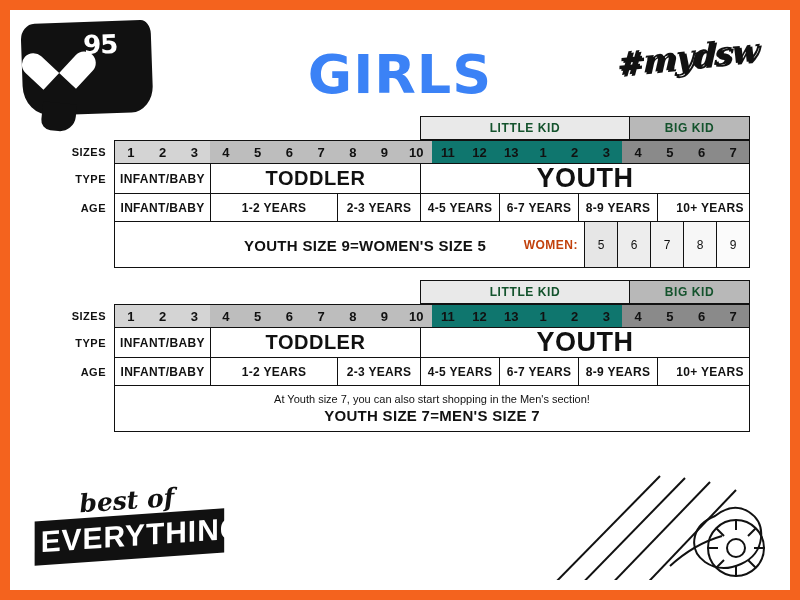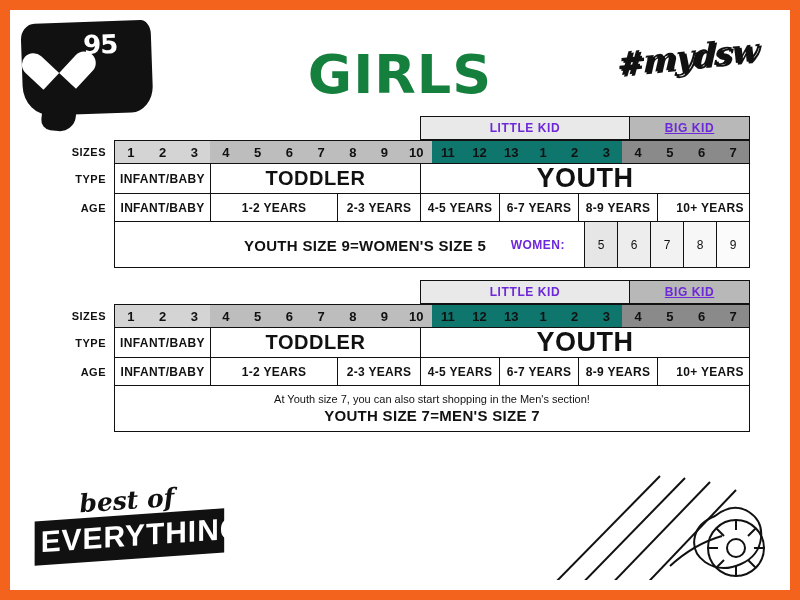--- a/index.html
+++ b/index.html
@@ -144,21 +144,21 @@
     opacity: 1;
   }
 
   
   .title {
     text-align: center;
     font-family: "DejaVu Sans", sans-serif;
     font-weight: bold;
     font-size: 54px;
     letter-spacing: 1px;
-    color: #15803d;
+    color: #3b82f6;
     line-height: 1;
   }
   #girls-title { margin-top: 28px; }
   #boys-title { margin-top: 22px; }
 
   
   .chart {
     position: relative;
     width: 700px;
     margin: 0 auto;
@@ -188,24 +188,24 @@
   .kidband .spacer { width: 306px; flex: 0 0 306px; }
   .kidband .cell {
     display: flex;
     align-items: center;
     justify-content: center;
     font-size: 12px;
     font-weight: bold;
     letter-spacing: 0.6px;
     border: 1px solid #111;
     box-sizing: border-box;
-    color: #6d28d9;
+    color: #14532d;
   }
   .kidband .little { width: 210px; flex: 0 0 210px; background: #e9e9e9; }
-  .kidband .big { width: 120px; flex: 0 0 120px; background: #b8b8b8; border-left: none; text-decoration: underline; }
+  .kidband .big { width: 120px; flex: 0 0 120px; background: #b8b8b8; border-left: none; }
 
   .sizes {
     display: flex;
     height: 24px;
     border: 1px solid #111;
     box-sizing: border-box;
   }
   .sizes .sz {
     flex: 1 1 0;
     display: flex;
@@ -287,23 +287,23 @@
     position: absolute;
     right: 0;
     top: 0;
     height: 100%;
     display: flex;
     align-items: center;
   }
   .women-label {
     font-size: 12px;
     font-weight: bold;
-    color: #6d28d9;
+    color: #c2410c;
     letter-spacing: 0.5px;
-    padding-right: 19px;
+    padding-right: 6px;
   }
   .women-cells { display: flex; height: 100%; }
   .women-cells .wc {
     width: 33px;
     flex: 0 0 33px;
     display: flex;
     align-items: center;
     justify-content: center;
     font-size: 12px;
     color: #111;

